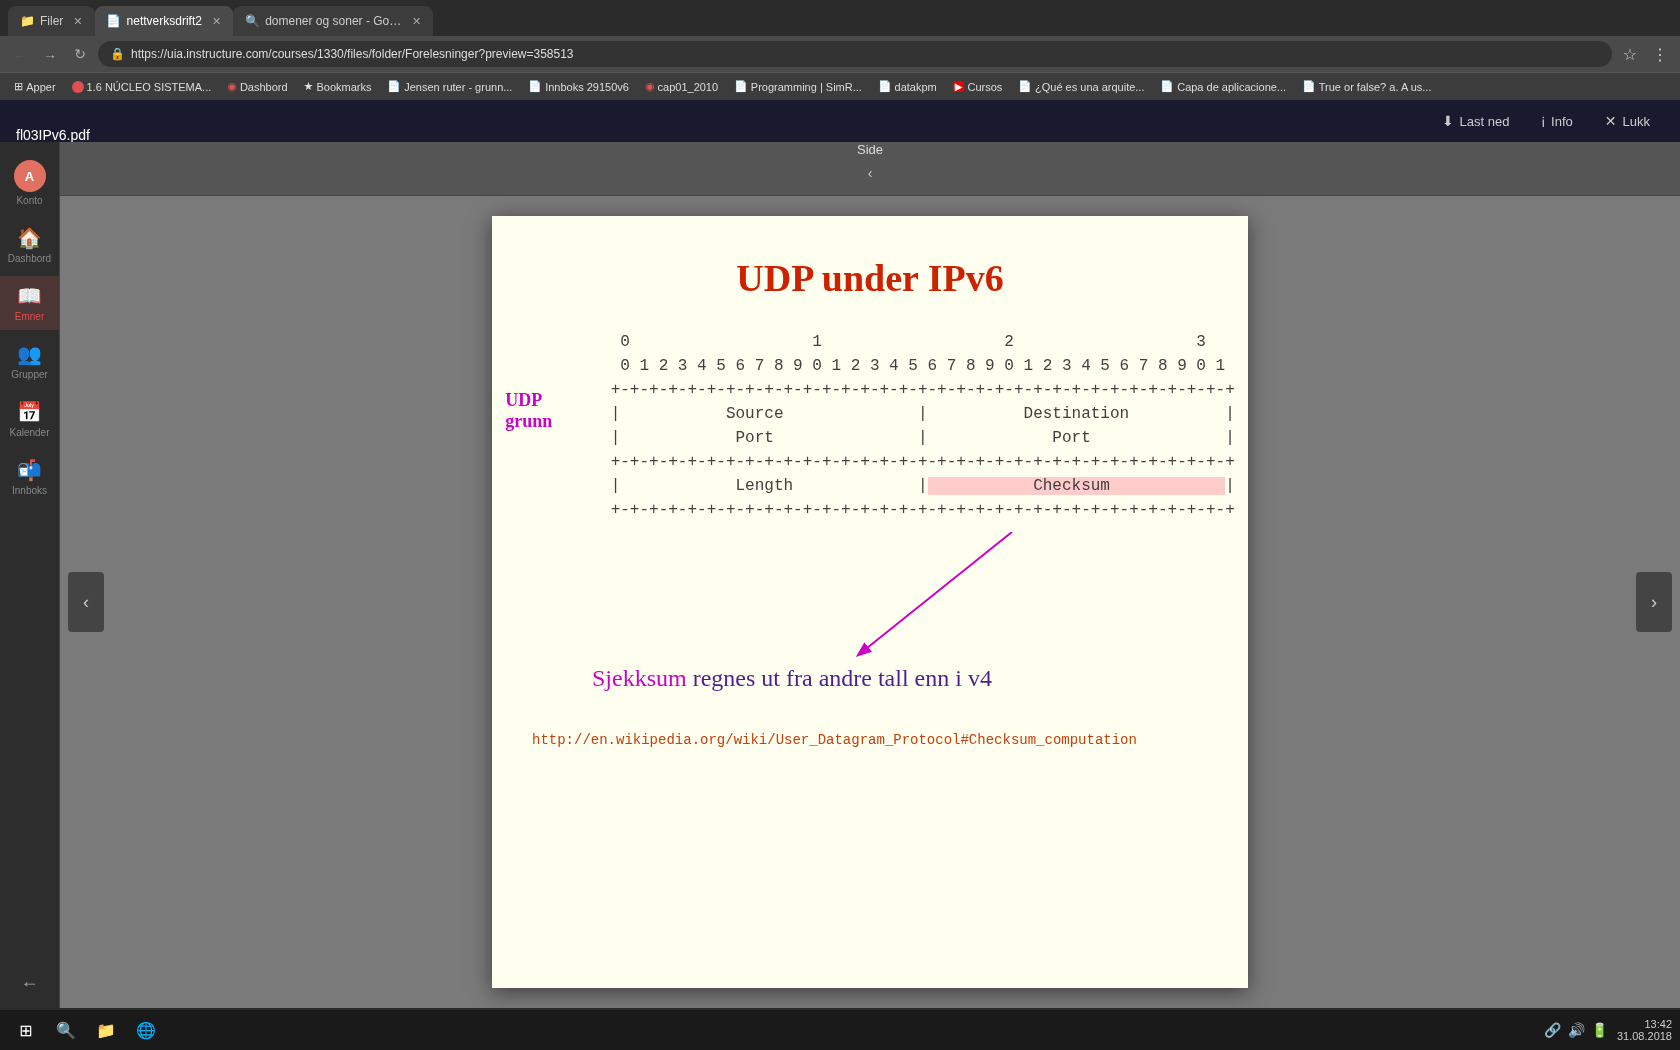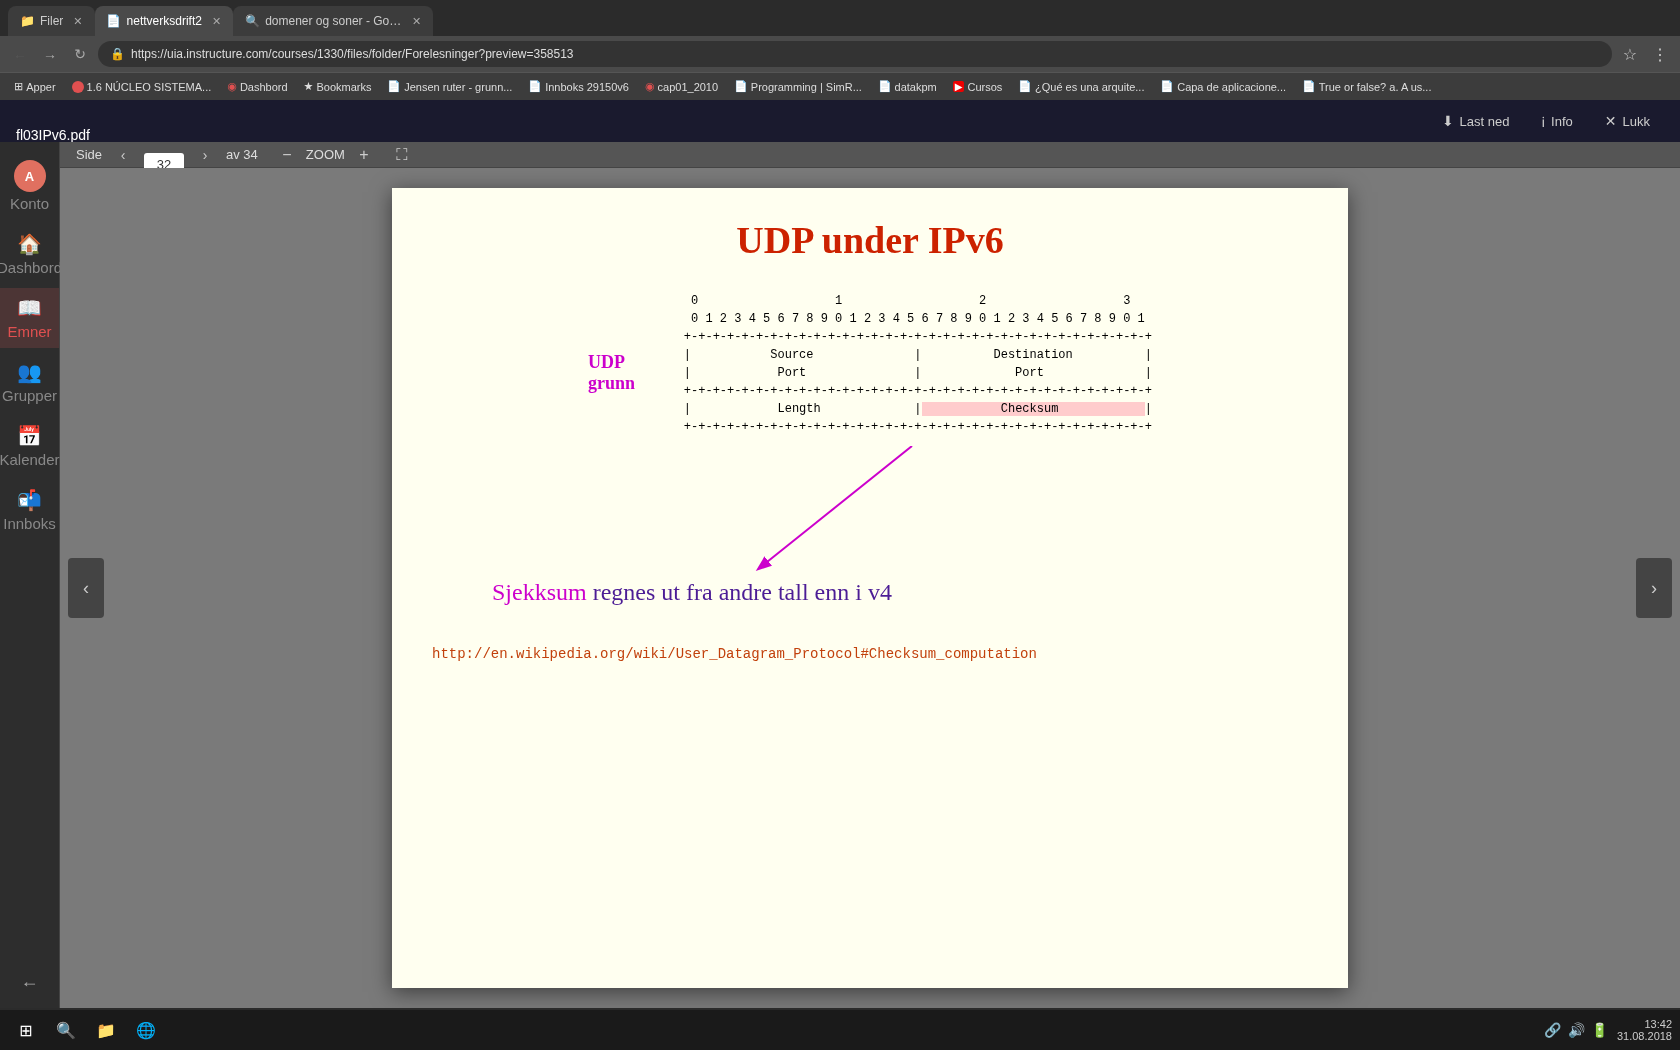--- a/index.html
+++ b/index.html
@@ -35,45 +35,45 @@
 
     
     .main-layout { display: flex; height: calc(1050px - 36px - 36px - 28px - 42px - 42px); }
 
     
     .sidebar { width: 60px; background: #2d2d2d; display: flex; flex-direction: column; align-items: center; padding-top: 10px; gap: 4px; border-right: 1px solid #444; }
     .sidebar-item { display: flex; flex-direction: column; align-items: center; padding: 8px 4px; width: 100%; cursor: pointer; gap: 3px; }
     .sidebar-item.active { background: rgba(255,100,100,0.15); }
     .sidebar-icon { font-size: 20px; color: #aaa; }
     .sidebar-item.active .sidebar-icon { color: #e05050; }
-    .sidebar-label { font-size: 15px; color: #888; text-align: right; }
+    .sidebar-label { font-size: 10px; color: #888; text-align: right; }
     .sidebar-item.active .sidebar-label { color: #e05050; }
     .sidebar-avatar { width: 32px; height: 32px; border-radius: 50%; background: #e07060; display: flex; align-items: center; justify-content: center; color: #fff; font-size: 13px; font-weight: bold; }
 
     
-    .pdf-toolbar { display: flex; align-items: center; height: 26px; background: #555; padding: 0 16px; gap: 8px; justify-content: flex-start; border-bottom: 1px solid #444; }
+    .pdf-toolbar { display: flex; align-items: center; height: 54px; background: #555; padding: 0 16px; gap: 8px; justify-content: flex-start; border-bottom: 1px solid #444; flex-direction: column; }
     .page-nav-btn { width: 26px; height: 26px; display: flex; align-items: center; justify-content: center; background: transparent; border: none; color: #ccc; cursor: pointer; font-size: 14px; border-radius: 3px; }
     .page-input { width: 40px; height: 24px; background: #fff; border: none; border-radius: 3px; text-align: center; font-size: 13px; color: #333; margin-top: 20px; }
     .zoom-controls { display: flex; align-items: center; gap: 6px; color: #ddd; font-size: 13px; margin-left: 8px; }
     .zoom-btn { width: 26px; height: 26px; display: flex; align-items: center; justify-content: center; color: #ccc; cursor: pointer; font-size: 16px; border: none; background: transparent; }
     .fullscreen-btn { width: 26px; height: 26px; display: flex; align-items: center; justify-content: center; color: #ccc; cursor: pointer; font-size: 16px; margin-left: 4px; }
 
     
     .content-area { flex: 1; background: #7a7a7a; overflow-y: auto; position: relative; display: flex; justify-content: center; padding: 20px 0; }
     .content-area::-webkit-scrollbar { width: 8px; }
     .content-area::-webkit-scrollbar-track { background: #555; }
     .content-area::-webkit-scrollbar-thumb { background: #888; border-radius: 4px; }
 
     
     .side-nav-arrow { position: absolute; top: 50%; transform: translateY(-50%); width: 36px; height: 60px; background: #444; color: #ccc; display: flex; align-items: center; justify-content: center; font-size: 18px; cursor: pointer; border-radius: 4px; z-index: 10; }
     .side-nav-arrow.left { left: 8px; }
     .side-nav-arrow.right { right: 8px; }
 
     
-    .pdf-slide { width: 956px; min-height: 640px; background: #fffff0; position: relative; padding: 30px 40px; box-shadow: 0 4px 20px rgba(0,0,0,0.5); }
+    .pdf-slide { width: 756px; min-height: 640px; background: #fffff0; position: relative; padding: 40px 40px; box-shadow: 0 4px 20px rgba(0,0,0,0.5); }
 
     .slide-title { text-align: center; font-size: 38px; color: #cc2200; font-weight: bold; margin-bottom: 30px; font-family: serif; }
 
     
     .udp-diagram-container { display: flex; align-items: flex-start; justify-content: center; gap: 20px; margin: 10px 0; }
     .udp-label { color: #cc00cc; font-size: 18px; font-weight: bold; font-family: serif; padding-top: 60px; }
 
     .wiki-link { color: #c2410c; font-size: 14px; font-family: 'Courier New', monospace; margin-top: 20px; display: block; }
 
     
@@ -248,21 +248,21 @@
 
         <h1 class="slide-title">UDP under IPv6</h1>
 
         <div class="udp-diagram-container">
           <div class="udp-label">
             <span>UDP</span><br>
             <span>grunn</span>
           </div>
 
           <div style="font-family:'Courier New',monospace; font-size:12.5px; color:#333; line-height:1.5;">
-            <pre style="font-family:'Courier New',monospace; font-size:12px; color:#000000; line-height:1.5; white-space:pre;">     0                   1                   2                   3
+            <pre style="font-family:'Courier New',monospace; font-size:16px; color:#404040; line-height:1.5; white-space:pre;">     0                   1                   2                   3
      0 1 2 3 4 5 6 7 8 9 0 1 2 3 4 5 6 7 8 9 0 1 2 3 4 5 6 7 8 9 0 1
     +-+-+-+-+-+-+-+-+-+-+-+-+-+-+-+-+-+-+-+-+-+-+-+-+-+-+-+-+-+-+-+-+
     |           Source              |          Destination          |
     |            Port               |             Port              |
     +-+-+-+-+-+-+-+-+-+-+-+-+-+-+-+-+-+-+-+-+-+-+-+-+-+-+-+-+-+-+-+-+
     |            Length             |<span style="background:#ffcccc;display:inline;">           Checksum            </span>|
     +-+-+-+-+-+-+-+-+-+-+-+-+-+-+-+-+-+-+-+-+-+-+-+-+-+-+-+-+-+-+-+-+</pre>
           </div>
         </div>
 

